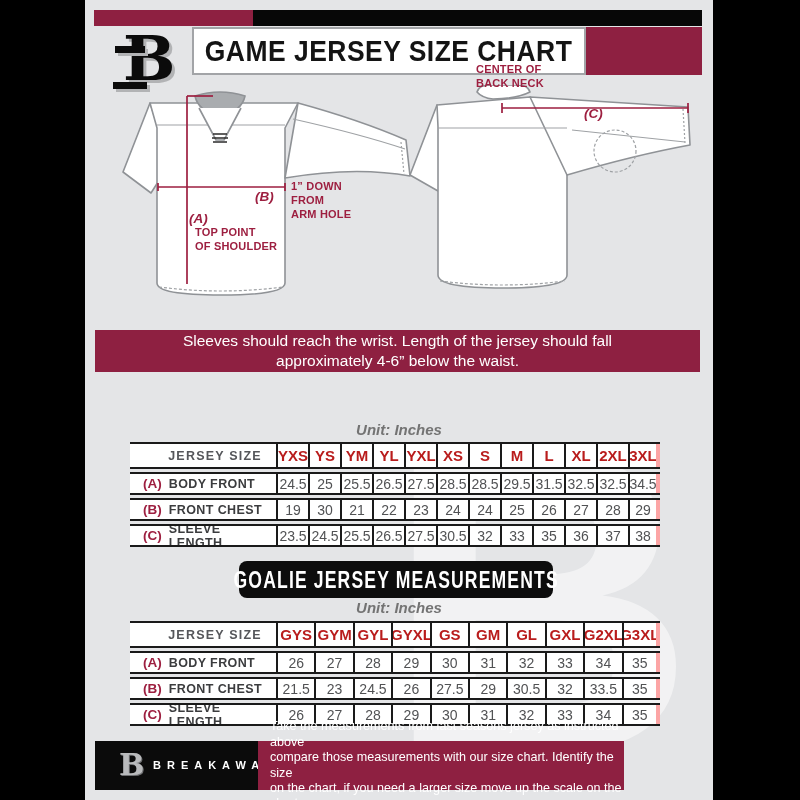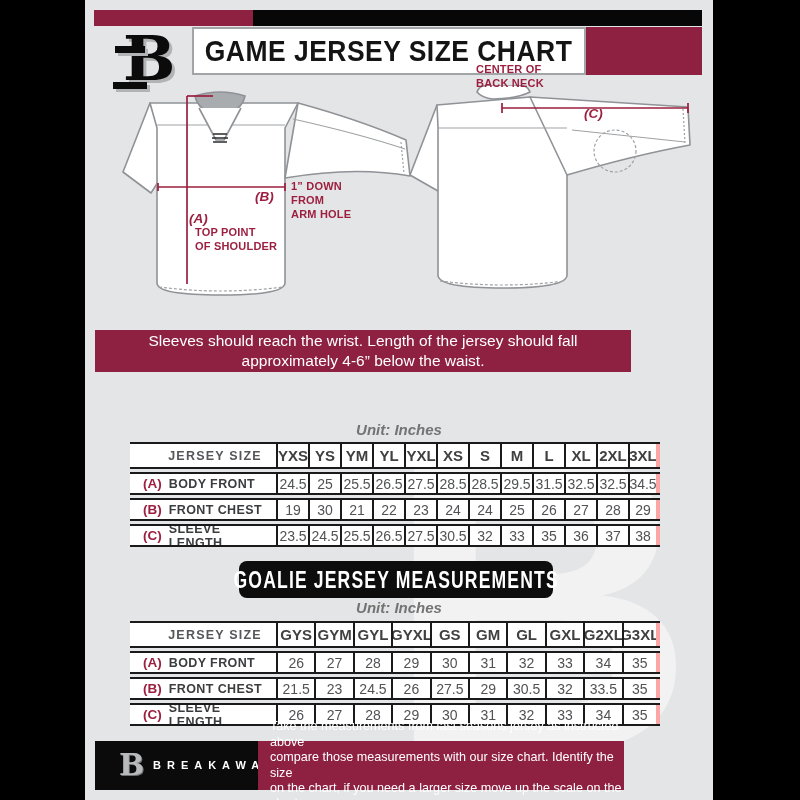--- a/index.html
+++ b/index.html
@@ -21,41 +21,41 @@
                  transform:scale(.98,1.08);display:inline-block;}
   .titlem{left:501px;top:27px;width:116px;height:48px;background:#8E2041;}
   .logo{left:30px;top:30px;width:62px;height:80px;}
   .logo .b{position:absolute;left:8px;top:-8px;font-family:"DejaVu Serif",serif;font-weight:bold;
            font-size:62px;color:#0b0b0b;text-shadow:3px 3px 0 #b2b3b5;}
   .logo .bbar{position:absolute;background:#0b0b0b;height:7px;box-shadow:3px 3px 0 #b2b3b5;}
   
   .anno{color:#9D1F40;font-size:11px;font-weight:bold;line-height:1.27;letter-spacing:.2px;}
   .marker{color:#9D1F40;font-size:13.5px;font-weight:800;font-style:italic;}
   
-  .notice{left:10px;top:330px;width:536px;height:42px;background:#8E2041;color:#fff;
+  .notice{left:10px;top:330px;width:605px;height:42px;background:#8E2041;color:#fff;
           display:flex;flex-direction:column;align-items:center;justify-content:center;
           font-size:15.5px;line-height:1.3;}
   
   .secbox{width:314px;height:37px;background:#0D0D0D;border-radius:8px;color:#fff;
           display:flex;align-items:center;justify-content:center;}
   .secbox span{font-size:18.5px;font-weight:800;letter-spacing:1.2px;display:inline-block;
                transform:scale(.95,1.3);white-space:nowrap;}
   .unit{width:628px;text-align:center;font-size:15px;font-weight:bold;font-style:italic;color:#737373;}
   
   .table{left:45px;width:530px;}
   .t-row{display:grid;background:#fff;border-top:2px solid #1a1a1a;border-bottom:2px solid #1a1a1a;
          margin-bottom:3px;height:23px;}
   .t-row.t-head{height:27px;}
   .t-cell{display:flex;align-items:center;justify-content:center;border-left:2px solid #1a1a1a;
           overflow:hidden;}
   .t-cell.lab{border-left:none;justify-content:flex-start;padding-left:13px;gap:7px;}
   .t-head .t-cell.lab{justify-content:center;padding-left:0;margin-left:24px;}
   .t-cell:last-child{border-right:4px solid #fca5a5;}
   .hdr-label{font-size:12.5px;font-weight:bold;color:#55565A;letter-spacing:1.2px;}
-  .size{font-size:15px;font-weight:800;color:#404040;}
+  .size{font-size:15px;font-weight:800;color:#b91c1c;}
   .mk{font-size:13.5px;font-weight:800;color:#9D1F40;}
   .rlabel{font-size:12.5px;font-weight:bold;color:#3B3C3E;letter-spacing:.4px;}
   .val{font-size:14px;color:#515254;}
   
   .fblack{left:10px;top:741px;width:163px;height:49px;background:#0b0b0b;}
   .fmaroon{left:173px;top:741px;width:366px;height:49px;background:#8E2041;color:#fff;
            display:flex;flex-direction:column;justify-content:center;padding-left:12px;
            font-size:12.6px;line-height:1.22;}
   .fbrand{position:absolute;left:58px;top:18px;color:#fff;font-size:11px;font-weight:bold;letter-spacing:6px;}
   .fb-logo{position:absolute;left:24px;top:6px;font-family:"DejaVu Serif",serif;font-weight:bold;

